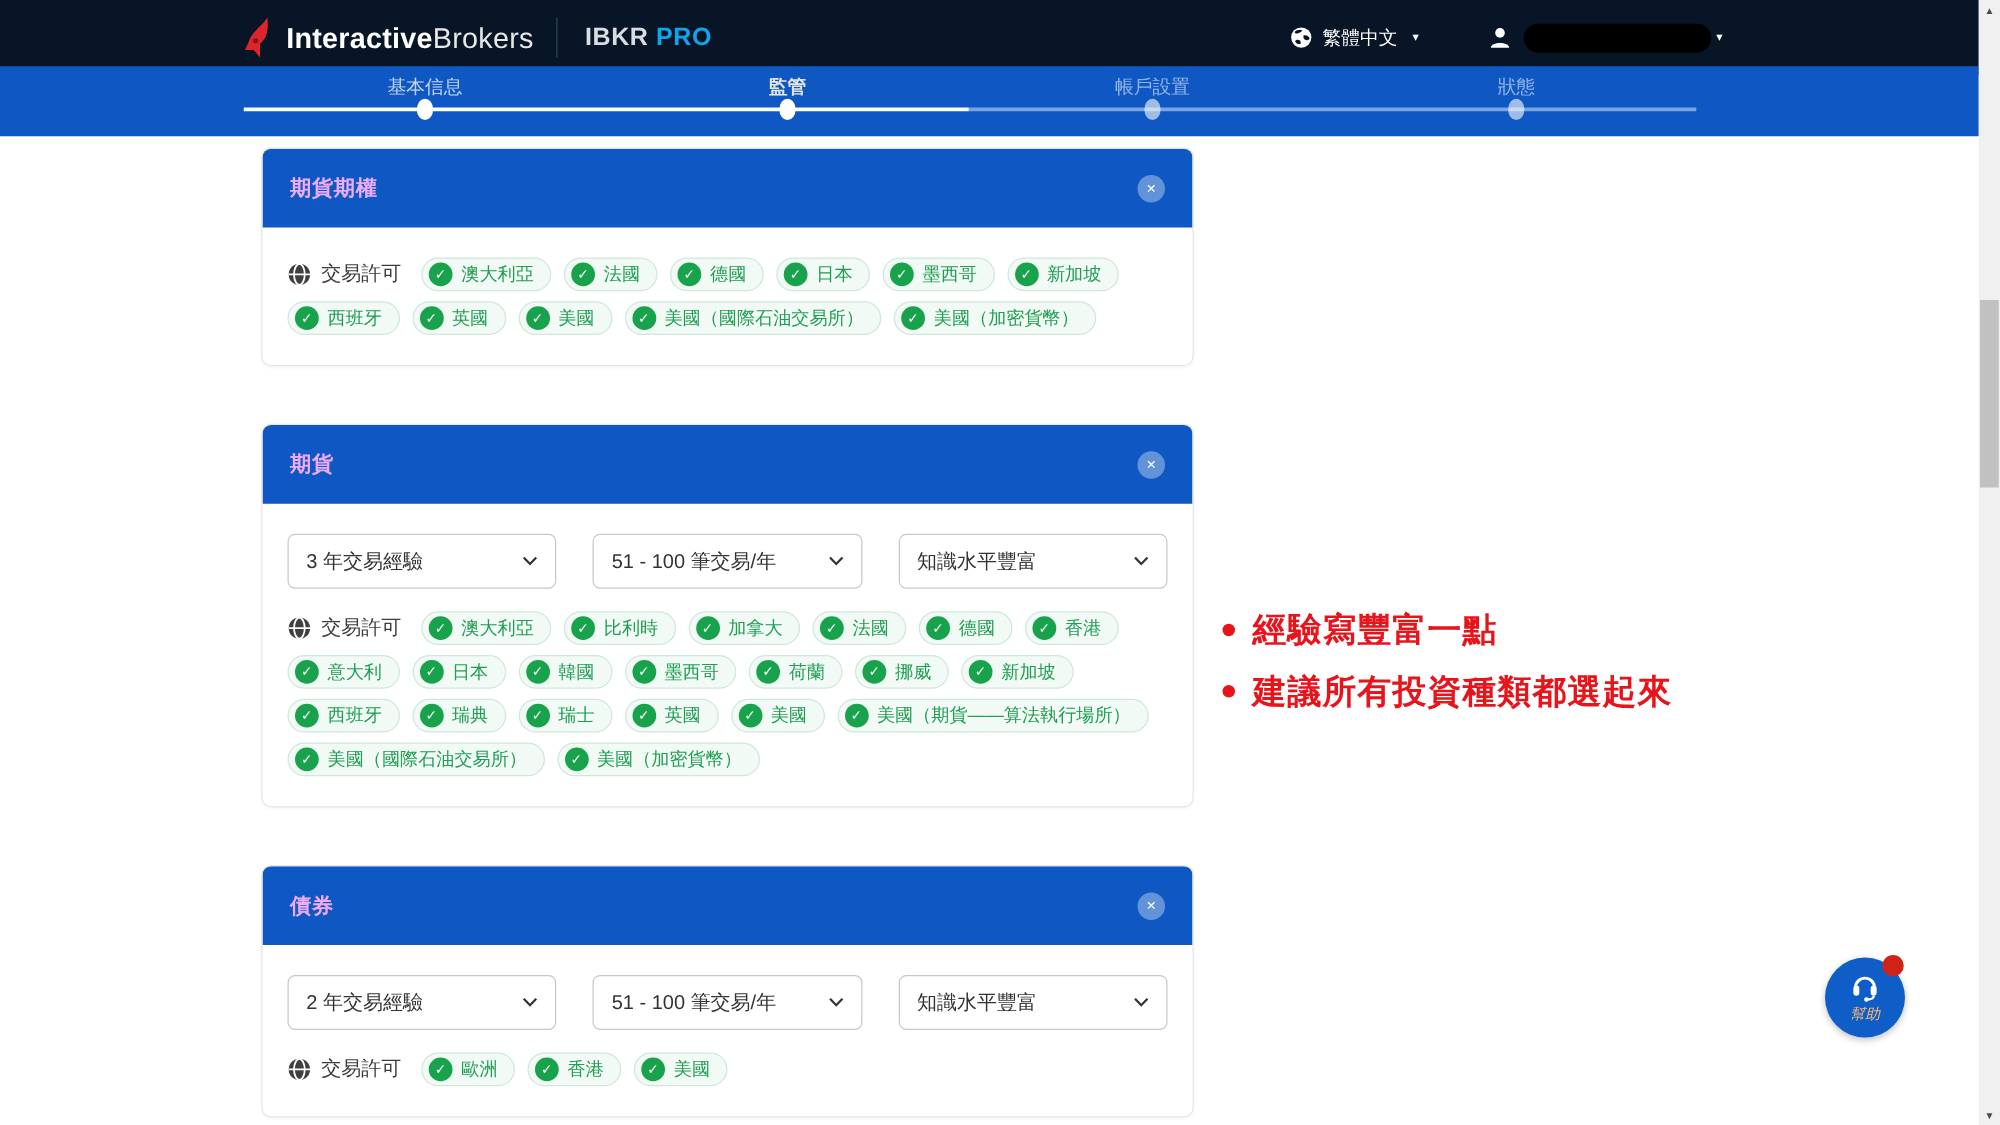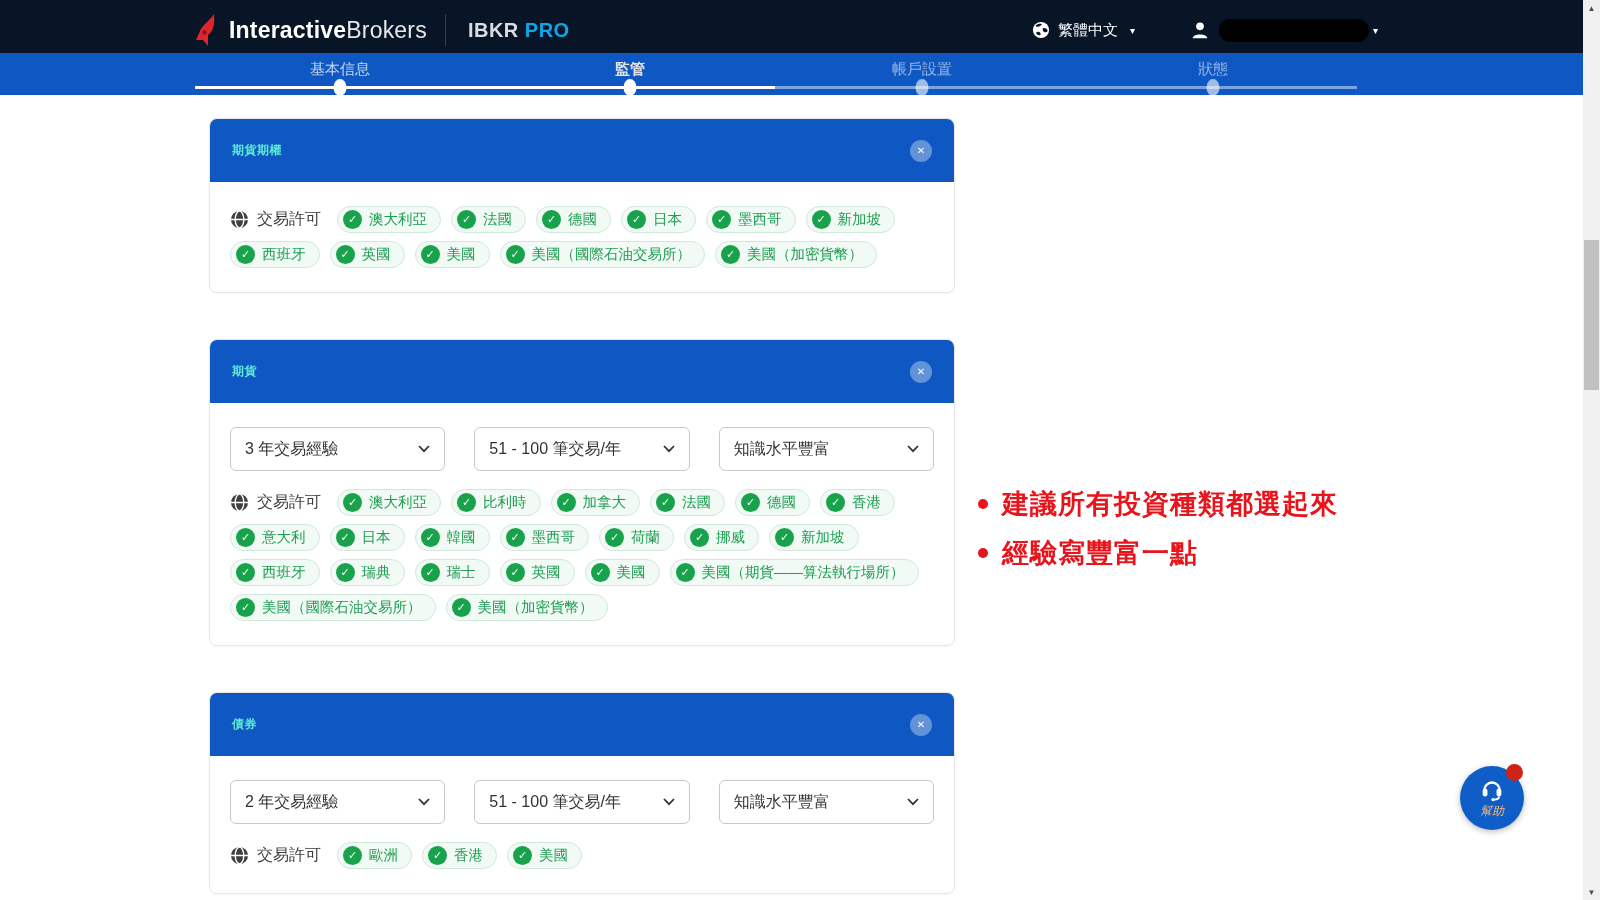--- a/index.html
+++ b/index.html
@@ -18,39 +18,39 @@
   .plan { font-size:20px; font-weight:700; letter-spacing:.5px; }
   .plan .ibkr { color:#d9dce1; }
   .plan .pro  { color:#0ea5e9; margin-left:6px; }
   .nav-right { margin-left:auto; display:flex; align-items:center; margin-right:205px; }
   .lang { display:flex; align-items:center; gap:8px; color:#fff; font-size:15px; cursor:pointer; }
   .caret { font-size:10px; color:#fff; margin-left:4px; }
   .user { display:flex; align-items:center; margin-left:54px; cursor:pointer; }
   .redacted { width:150px; height:23px; background:#000; border-radius:12px; margin-left:8px; }
 
   
-  .progress { position:absolute; top:53px; left:0; width:1583px; height:42px; background:#0f58c4; }
+  .progress { position:absolute; top:53px; left:0; width:1583px; height:56px; background:#0f58c4; }
   .p-line { position:absolute; top:33px; height:3px; }
   .p-line.done { left:195px; width:580px; background:#ffffff; }
   .p-line.todo { left:775px; width:582px; background:rgba(255,255,255,.45); }
   .p-step { position:absolute; transform:translateX(-50%); top:7px; font-size:15px;
     color:rgba(255,255,255,.75); white-space:nowrap; cursor:pointer; }
   .p-step.current { color:#e5e5e5; font-weight:700; }
   .p-step.todo { color:rgba(255,255,255,.55); }
   .p-dot { position:absolute; transform:translateX(-50%); top:26px; width:13px; height:17px;
     border-radius:50%; background:#fff; }
   .p-dot.todo { background:rgba(255,255,255,.6); }
 
   
   .cards { position:absolute; top:118px; left:209px; width:746px; }
   .card { border:1px solid #e6e6e6; border-radius:8px; overflow:hidden; margin-bottom:46px;
     background:#fff; box-shadow:0 1px 3px rgba(0,0,0,.04); }
   .card-head { height:63px; background:#0f58c4; display:flex; align-items:center;
     justify-content:space-between; padding:0 22px; }
-  .card-title { color:#5eead4; font-size:12px; font-weight:700; letter-spacing:.5px; }
+  .card-title { color:#f0abfc; font-size:17px; font-weight:700; letter-spacing:.5px; }
   .card-close { width:22px; height:22px; border-radius:50%; background:rgba(255,255,255,.35);
     color:#fff; font-size:10px; display:flex; align-items:center; justify-content:center;
     cursor:pointer; border:none; }
   .card-body { padding:24px 20px 24px; }
 
   .selects-row { display:flex; gap:29px; margin-bottom:18px; }
   .sel { flex:1; height:44px; border:1px solid #c8c8c8; border-radius:6px;
     display:flex; align-items:center; justify-content:space-between;
     padding:13px 14px; font-size:16px; color:#333; cursor:pointer; background:#fff; }
   .sel svg { flex:none; }
@@ -377,25 +377,25 @@
             <span>美國</span>
           </span>
         </div>
       </div>
     </div>
   </div>
 
 <div class="notes" id="notes">
     <div class="note">
       <span class="disc"></span>
-      <span class="txt">建議所有投資種類都選起來</span>
+      <span class="txt">經驗寫豐富一點</span>
     </div>
     <div class="note">
       <span class="disc"></span>
-      <span class="txt">經驗寫豐富一點</span>
+      <span class="txt">建議所有投資種類都選起來</span>
     </div>
   </div>
 
 <button class="help-btn">
   <svg width="26" height="26" viewBox="0 0 24 24">
     <path d="M5 13a7 7 0 0 1 14 0" fill="none" stroke="#fff" stroke-width="2.2"></path>
     <rect x="3.4" y="11.5" width="4.4" height="7.5" rx="2.2" fill="#fff"></rect>
     <rect x="16.2" y="11.5" width="4.4" height="7.5" rx="2.2" fill="#fff"></rect>
     <path d="M18.5 19c0 1.8-2.2 2.8-4.6 2.8" fill="none" stroke="#fff" stroke-width="1.8"></path>
     <circle cx="13" cy="21.8" r="1.6" fill="#fff"></circle>

